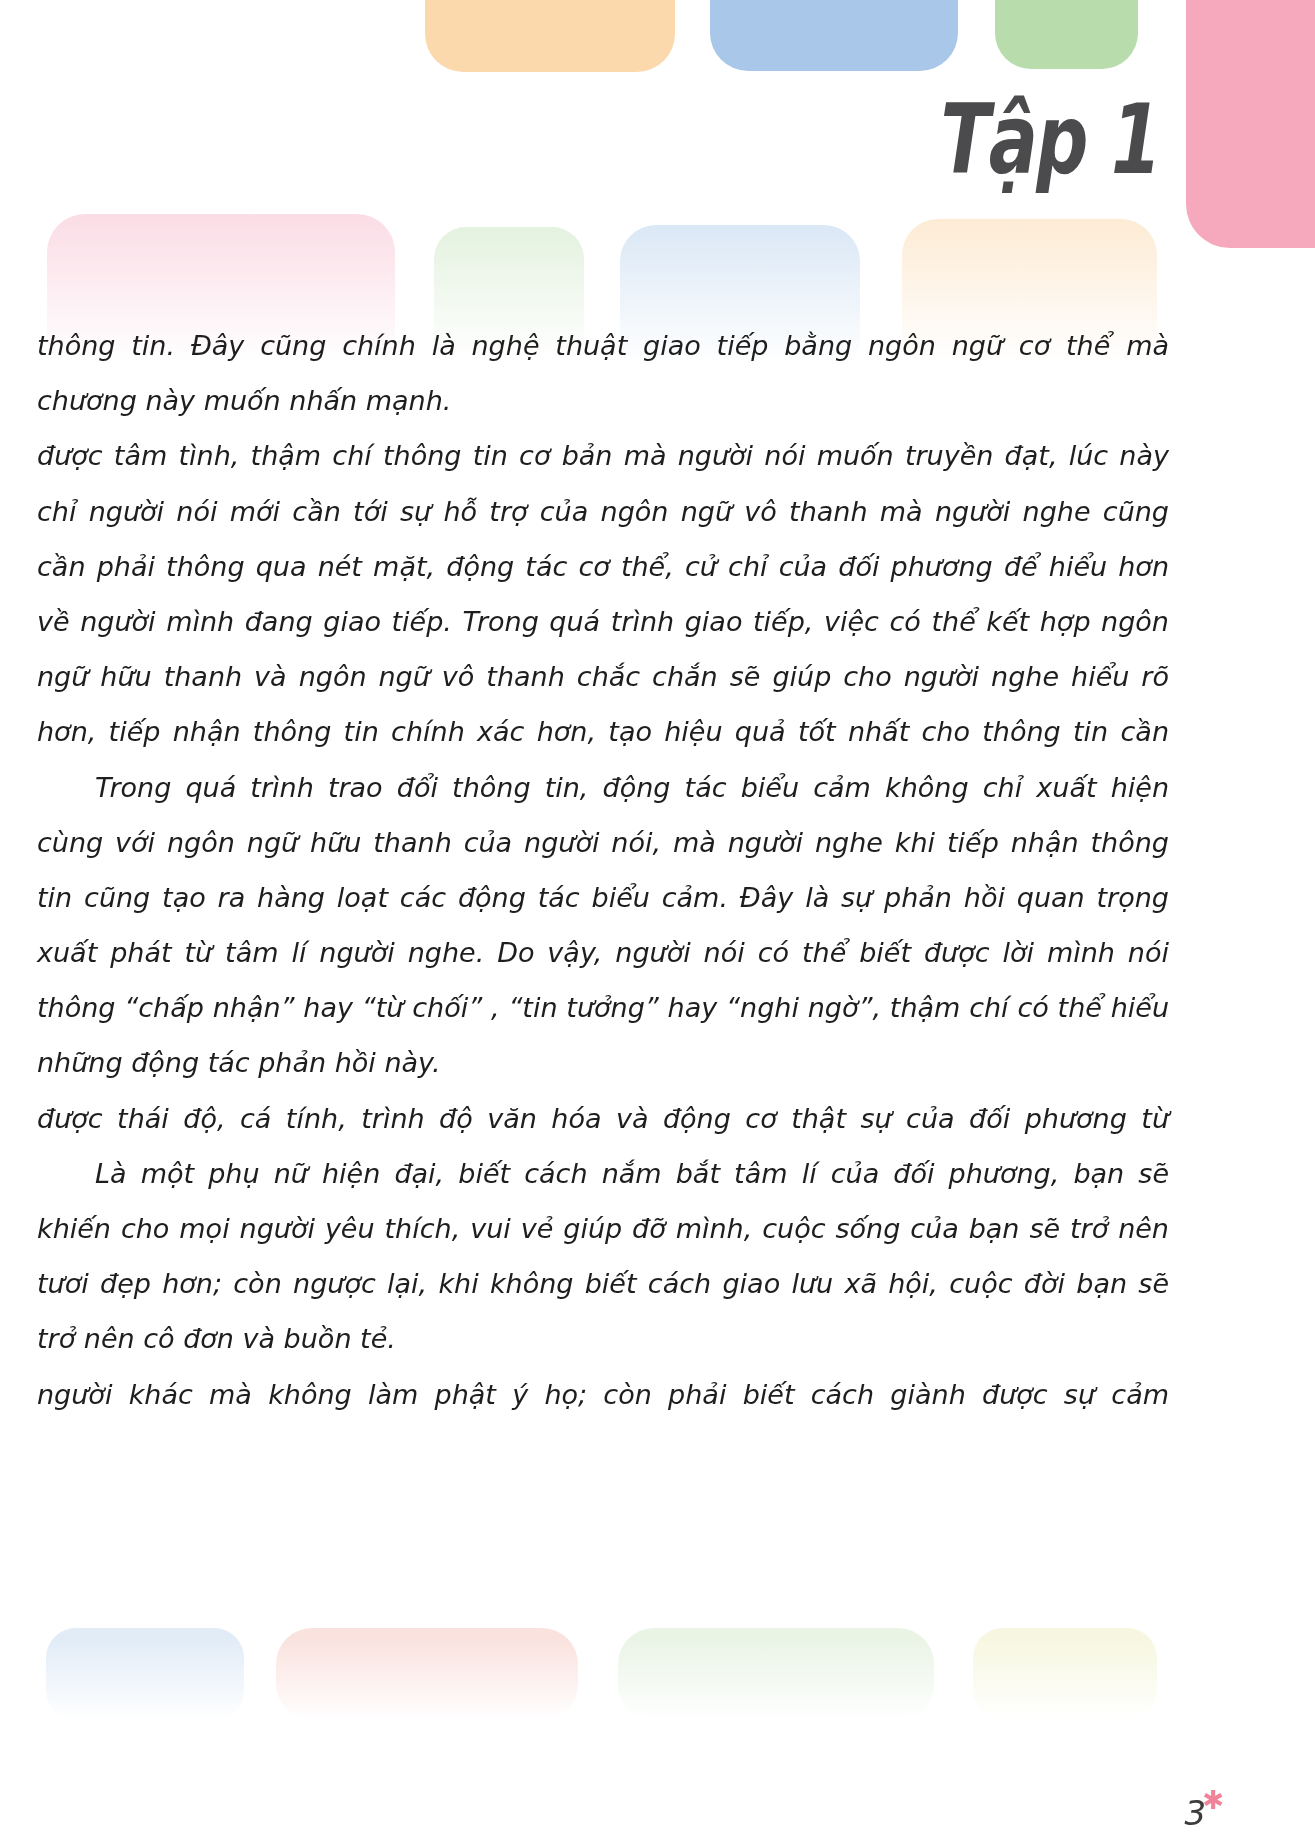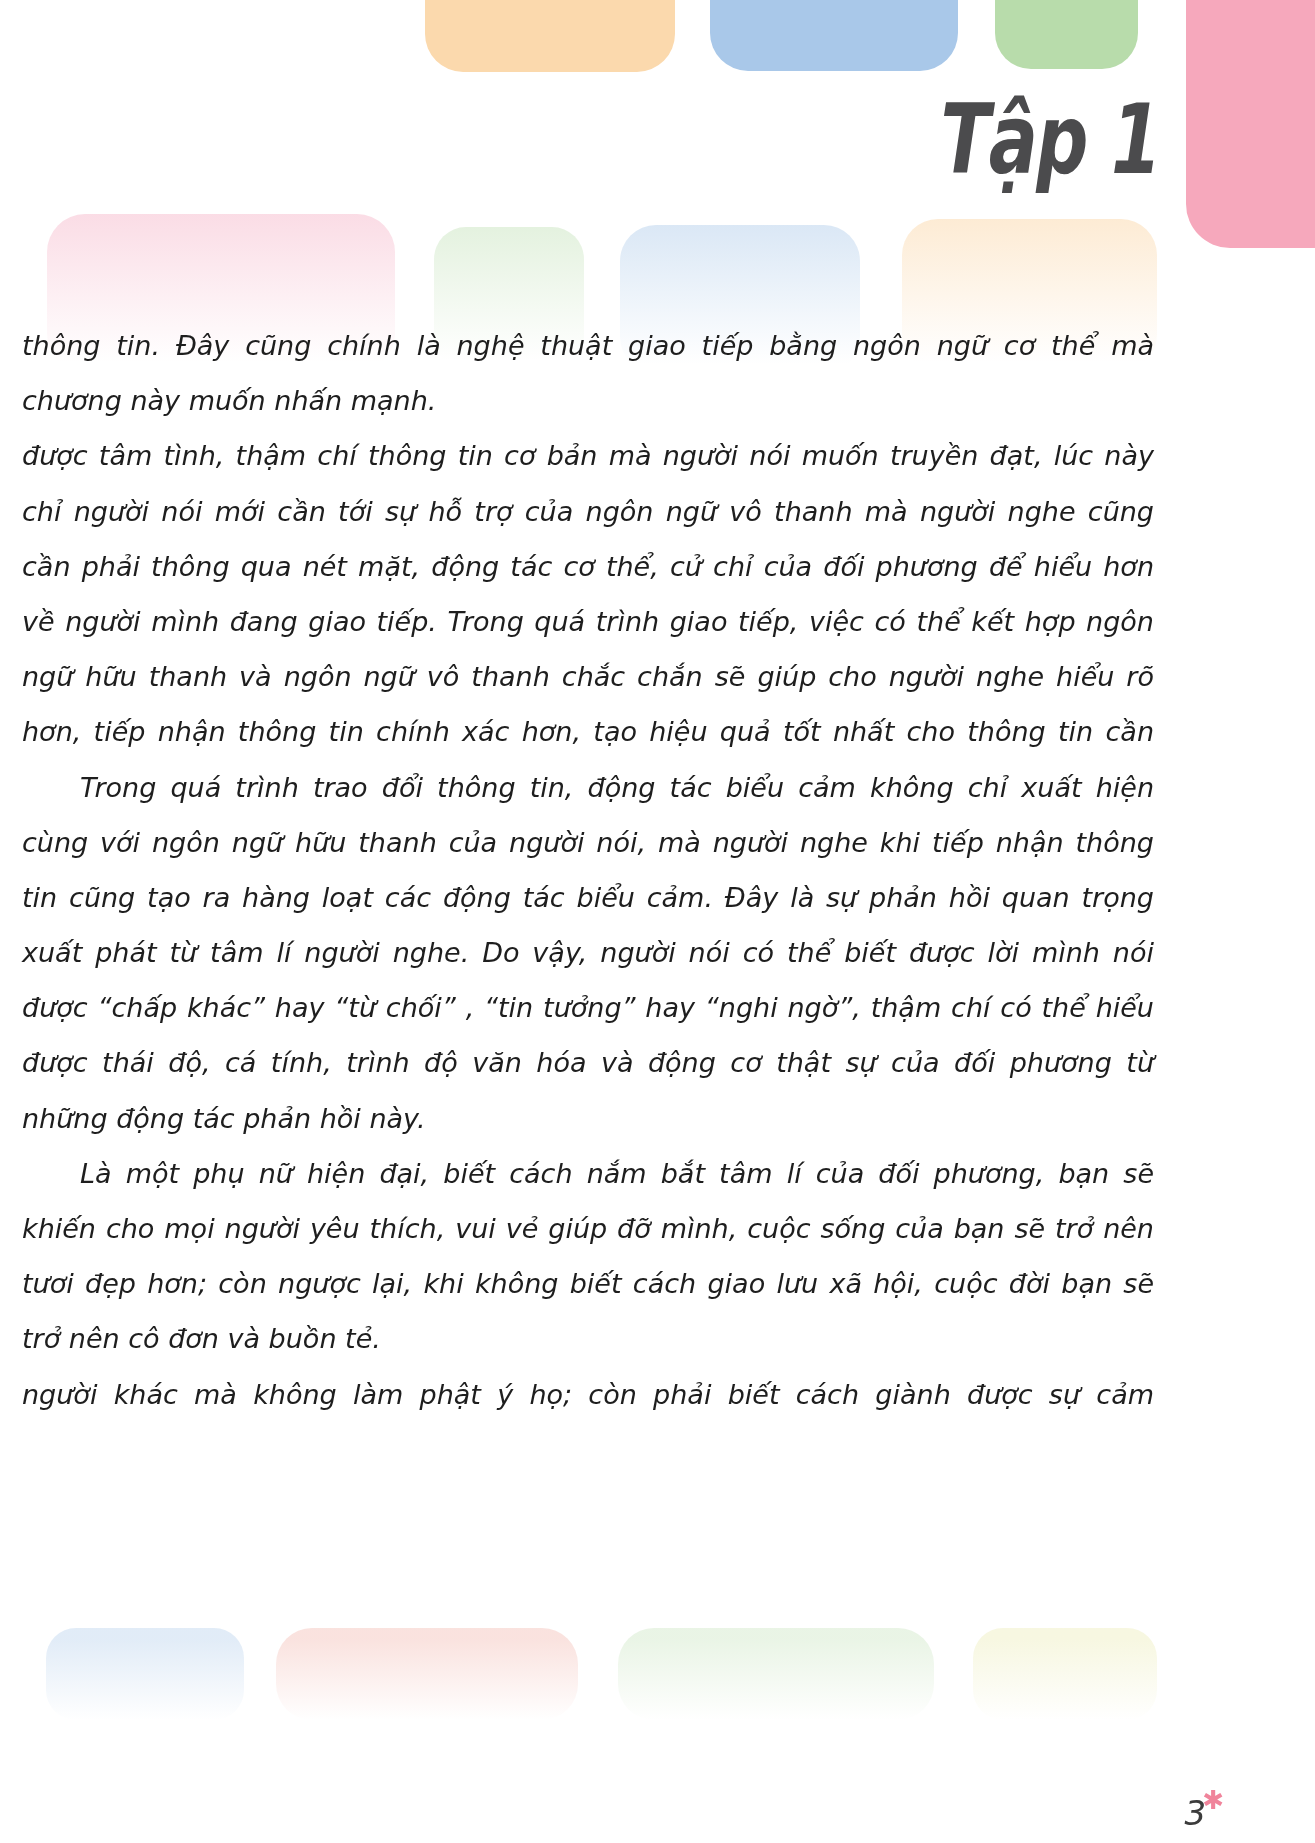--- a/index.html
+++ b/index.html
@@ -48,21 +48,21 @@
     color: var(--title-text);
     transform: scaleX(0.76);
     transform-origin: 100% 50%;
     letter-spacing: -2px;
     white-space: nowrap;
   }
 
   
   .text-block {
     position: absolute;
-    left: 22px; top: 318px;
+    left: 37px; top: 318px;
     width: 1132px;
     color: var(--body-text);
   }
   .line {
     height: 55.2px;
     line-height: 55.2px;
     font-size: 27px;
     white-space: nowrap;
     text-align: justify;
     text-align-last: justify;
@@ -113,23 +113,23 @@
       <div class="line">được tâm tình, thậm chí thông tin cơ bản mà người nói muốn truyền đạt, lúc này</div>
       <div class="line">chỉ người nói mới cần tới sự hỗ trợ của ngôn ngữ vô thanh mà người nghe cũng</div>
       <div class="line">cần phải thông qua nét mặt, động tác cơ thể, cử chỉ của đối phương để hiểu hơn</div>
       <div class="line">về người mình đang giao tiếp. Trong quá trình giao tiếp, việc có thể kết hợp ngôn</div>
       <div class="line">ngữ hữu thanh và ngôn ngữ vô thanh chắc chắn sẽ giúp cho người nghe hiểu rõ</div>
       <div class="line">hơn, tiếp nhận thông tin chính xác hơn, tạo hiệu quả tốt nhất cho thông tin cần</div>
       <div class="line indent">Trong quá trình trao đổi thông tin, động tác biểu cảm không chỉ xuất hiện</div>
       <div class="line">cùng với ngôn ngữ hữu thanh của người nói, mà người nghe khi tiếp nhận thông</div>
       <div class="line">tin cũng tạo ra hàng loạt các động tác biểu cảm. Đây là sự phản hồi quan trọng</div>
       <div class="line">xuất phát từ tâm lí người nghe. Do vậy, người nói có thể biết được lời mình nói</div>
-      <div class="line">được “chấp khác” hay “từ chối” , “tin tưởng” hay “nghi ngờ”, thậm chí có thể hiểu</div>
+      <div class="line">thông “chấp nhận” hay “từ chối” , “tin tưởng” hay “nghi ngờ”, thậm chí có thể hiểu</div>
+      <div class="line para-end">những động tác phản hồi này.</div>
       <div class="line">được thái độ, cá tính, trình độ văn hóa và động cơ thật sự của đối phương từ</div>
-      <div class="line para-end">những động tác phản hồi này.</div>
       <div class="line indent">Là một phụ nữ hiện đại, biết cách nắm bắt tâm lí của đối phương, bạn sẽ</div>
       <div class="line">khiến cho mọi người yêu thích, vui vẻ giúp đỡ mình, cuộc sống của bạn sẽ trở nên</div>
       <div class="line">tươi đẹp hơn; còn ngược lại, khi không biết cách giao lưu xã hội, cuộc đời bạn sẽ</div>
       <div class="line para-end">trở nên cô đơn và buồn tẻ.</div>
       <div class="line">người khác mà không làm phật ý họ; còn phải biết cách giành được sự cảm</div>
     </div>
 
   <div class="decor fade-soft r-blue-bottom"></div>
   <div class="decor fade-soft r-red-bottom"></div>
   <div class="decor fade-soft r-green-bottom"></div>

